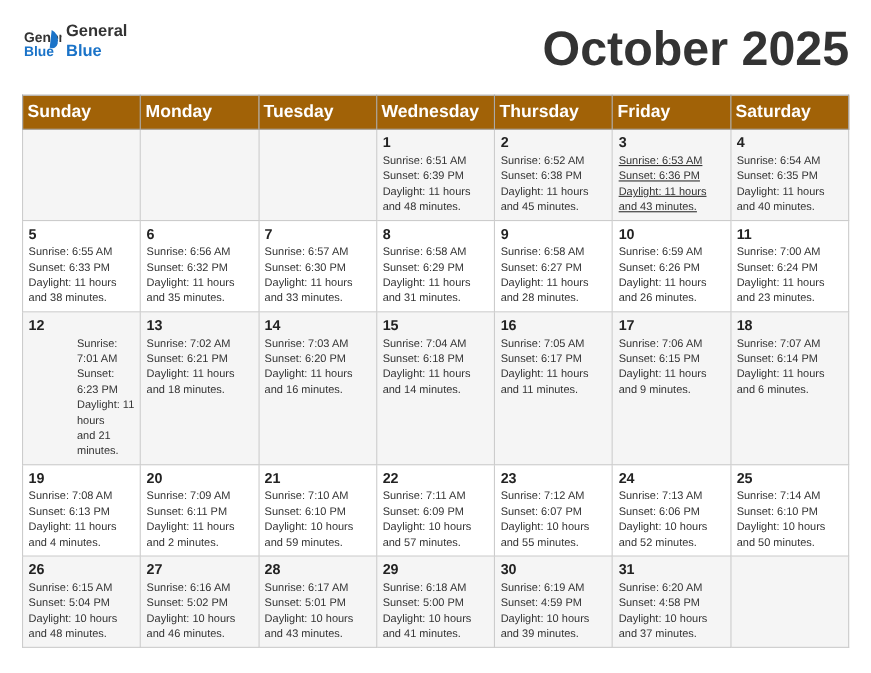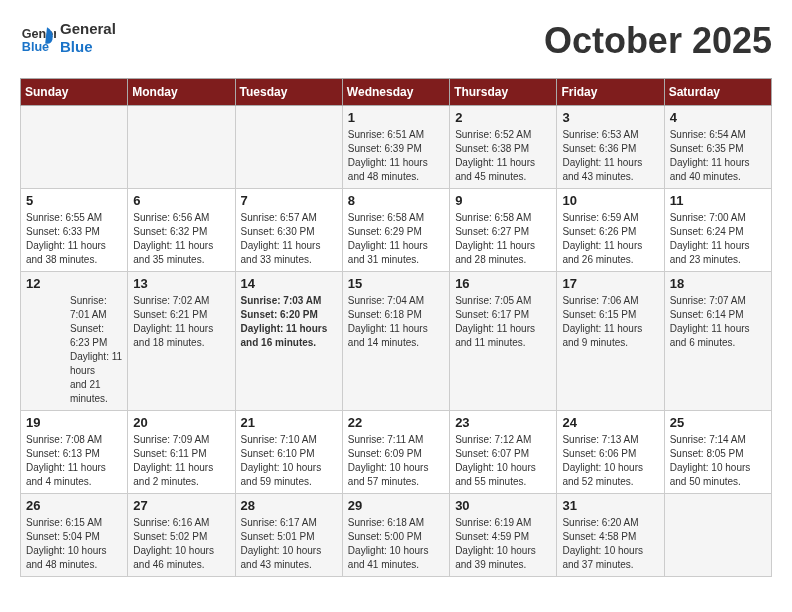--- a/index.html
+++ b/index.html
@@ -22,37 +22,37 @@
       gap: 4px;
     }
     .logo-icon {
       width: 36px;
       height: 36px;
     }
     .title-block {
       text-align: right;
     }
     .month-title {
-      font-size: 36px;
+      font-size: 44px;
       font-weight: bold;
       color: #333;
     }
     .subtitle {
       font-size: 16px;
       color: #555;
     }
     table {
       width: 100%;
       border-collapse: collapse;
       table-layout: fixed;
     }
     thead tr th {
-      background-color: #7f1d1d;
+      background-color: #a16207;
       color: #fff;
-      font-size: 12px;
+      font-size: 16px;
       font-weight: bold;
       padding: 6px 4px;
       text-align: left;
       border: 1px solid #aaa;
     }
     tbody tr td {
       border: 1px solid #ccc;
       vertical-align: top;
       padding: 4px 4px 4px 5px;
       font-size: 10px;
@@ -127,21 +127,21 @@
         </td>
         <td>
           <div class="day-number">2</div>
           <div class="day-info" style="white-space: pre-line;">Sunrise: 6:52 AM
 Sunset: 6:38 PM
 Daylight: 11 hours
 and 45 minutes.</div>
         </td>
         <td>
           <div class="day-number">3</div>
-          <div class="day-info" style="white-space: pre-line;">Sunrise: 6:53 AM
+          <div class="day-info" style="white-space: pre-line; text-decoration: underline;">Sunrise: 6:53 AM
 Sunset: 6:36 PM
 Daylight: 11 hours
 and 43 minutes.</div>
         </td>
         <td>
           <div class="day-number">4</div>
           <div class="day-info" style="white-space: pre-line;">Sunrise: 6:54 AM
 Sunset: 6:35 PM
 Daylight: 11 hours
 and 40 minutes.</div>
@@ -208,21 +208,21 @@
         </td>
         <td>
           <div class="day-number">13</div>
           <div class="day-info" style="white-space: pre-line;">Sunrise: 7:02 AM
 Sunset: 6:21 PM
 Daylight: 11 hours
 and 18 minutes.</div>
         </td>
         <td>
           <div class="day-number">14</div>
-          <div class="day-info" style="white-space: pre-line; font-weight: bold;">Sunrise: 7:03 AM
+          <div class="day-info" style="white-space: pre-line;">Sunrise: 7:03 AM
 Sunset: 6:20 PM
 Daylight: 11 hours
 and 16 minutes.</div>
         </td>
         <td>
           <div class="day-number">15</div>
           <div class="day-info" style="white-space: pre-line;">Sunrise: 7:04 AM
 Sunset: 6:18 PM
 Daylight: 11 hours
 and 14 minutes.</div>
@@ -288,21 +288,21 @@
         <td>
           <div class="day-number">24</div>
           <div class="day-info" style="white-space: pre-line;">Sunrise: 7:13 AM
 Sunset: 6:06 PM
 Daylight: 10 hours
 and 52 minutes.</div>
         </td>
         <td>
           <div class="day-number">25</div>
           <div class="day-info" style="white-space: pre-line;">Sunrise: 7:14 AM
-Sunset: 8:05 PM
+Sunset: 6:10 PM
 Daylight: 10 hours
 and 50 minutes.</div>
         </td>
       </tr>
       <tr>
         <td>
           <div class="day-number">26</div>
           <div class="day-info" style="white-space: pre-line;">Sunrise: 6:15 AM
 Sunset: 5:04 PM
 Daylight: 10 hours

